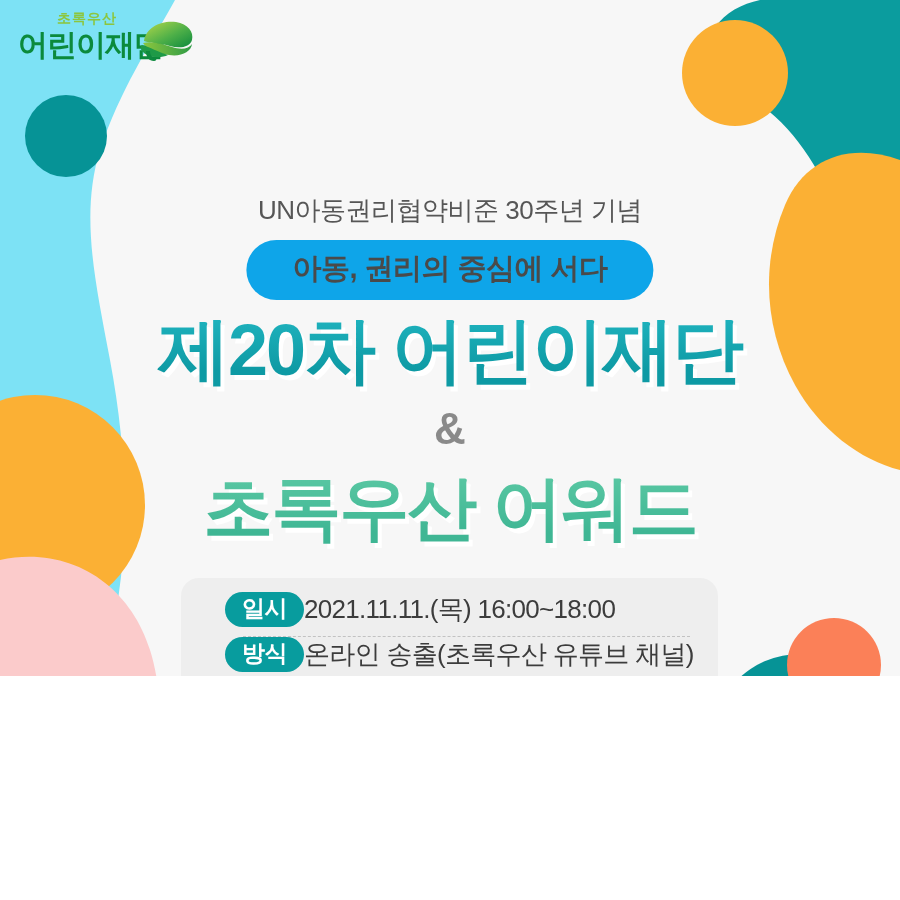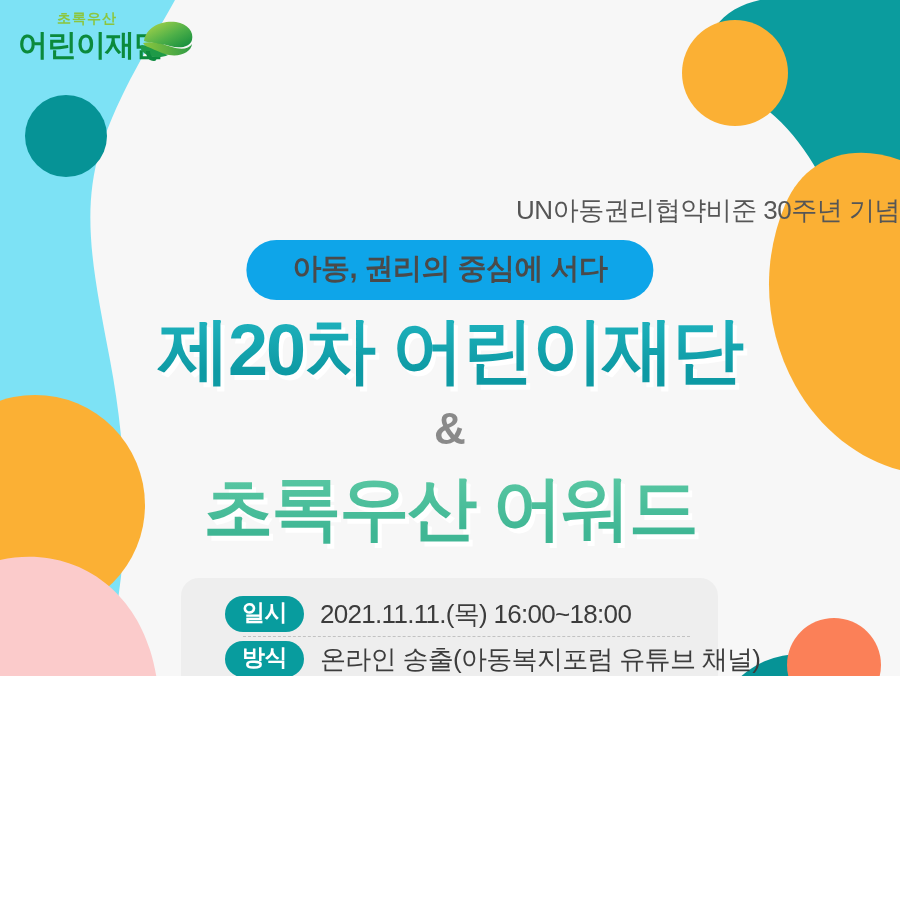--- a/index.html
+++ b/index.html
@@ -69,21 +69,20 @@
     z-index: 4;
     text-align: center;
   }
   #kicker {
     position: absolute;
     top: 193px;
     width: 900px;
     font-size: 26px;
     color: #565656;
     letter-spacing: -0.5px;
-    text-align: right;
   }
   #subtitle-pill {
     position: absolute;
     top: 240px;
     left: 50%;
     transform: translateX(-50%);
     background: #0ea5e9;
     border-radius: 40px;
     padding: 9px 46px 11px 46px;
     font-size: 29px;
@@ -139,36 +138,35 @@
     width: 537px;
     height: 130px;
     background: #EEEEEE;
     border-radius: 18px;
     z-index: 4;
     box-sizing: border-box;
     padding: 14px 26px 0 44px;
   }
   .info-row {
     display: flex;
-    align-items: center;
+    align-items: flex-start;
     height: 44px;
   }
   .info-badge {
     flex: 0 0 auto;
     background: #089C9E;
     color: #FFFFFF;
     font-size: 23px;
     font-weight: 700;
     border-radius: 20px;
     padding: 4px 17px 6px 17px;
     letter-spacing: -0.5px;
     line-height: 1.1;
   }
   .info-text {
-    margin-left: 16px;
     font-size: 26px;
     color: #3C3C3C;
     letter-spacing: -0.7px;
     white-space: nowrap;
   }
   .info-sep {
     height: 0;
     border-top: 1px dashed #C2C2C2;
     margin: 0 2px 0 18px;
   }
@@ -235,18 +233,18 @@
   </div>
 
   <div id="info-box">
     <div class="info-row">
       <span class="info-badge">일시</span>
       <span class="info-text">2021.11.11.(목) 16:00~18:00</span>
     </div>
     <div class="info-sep"></div>
     <div class="info-row">
       <span class="info-badge">방식</span>
-      <span class="info-text">온라인 송출(아동복지포럼 유튜브 채널)</span>
+      <span class="info-text">온라인 송출(초록우산 유튜브 채널)</span>
     </div>
     <div class="info-sep"></div>
   </div>
 
 </div>
 
 </body></html>

